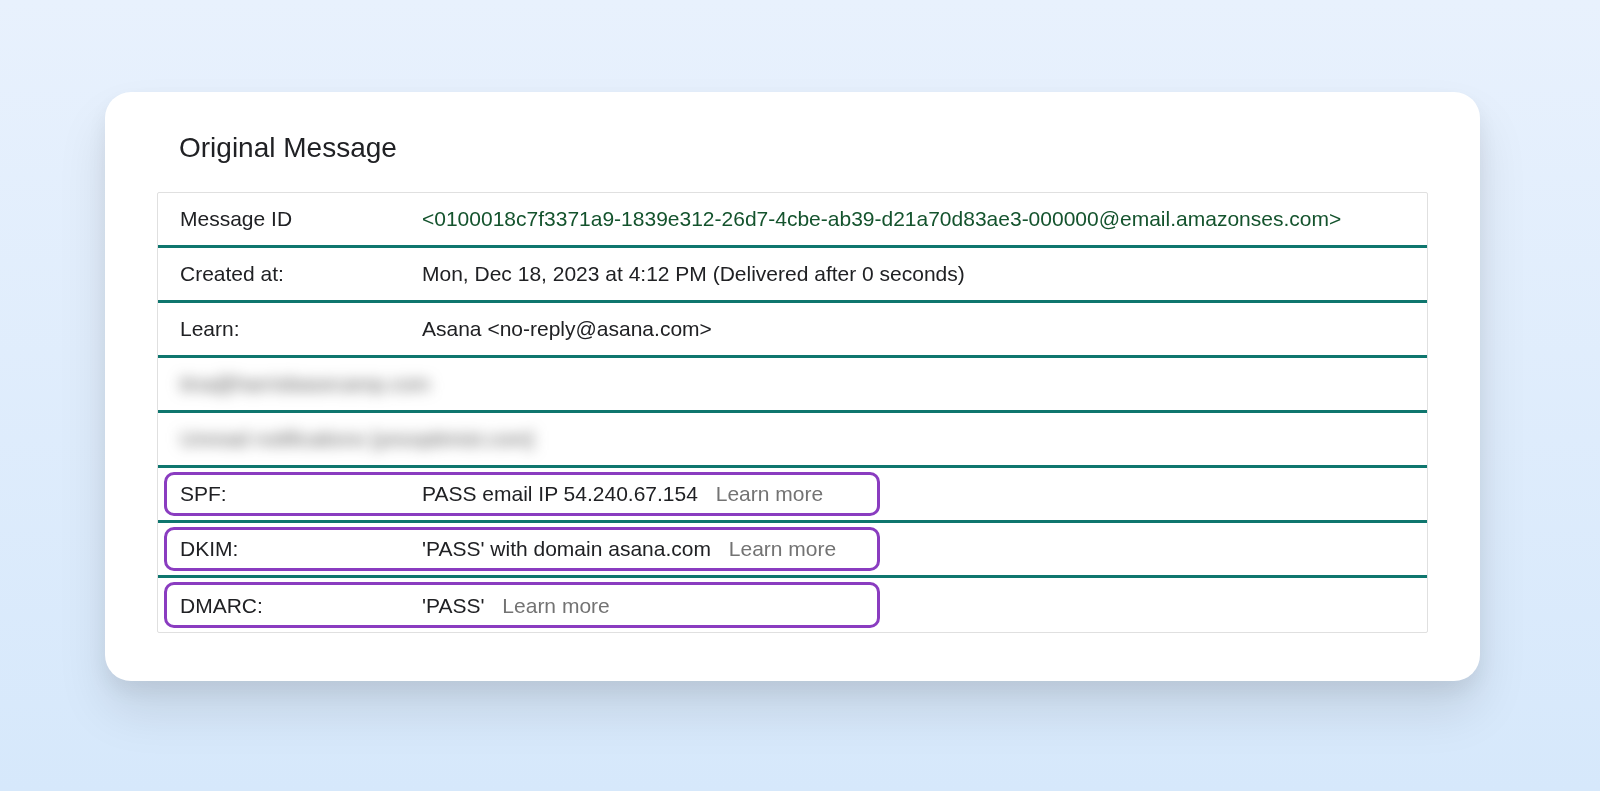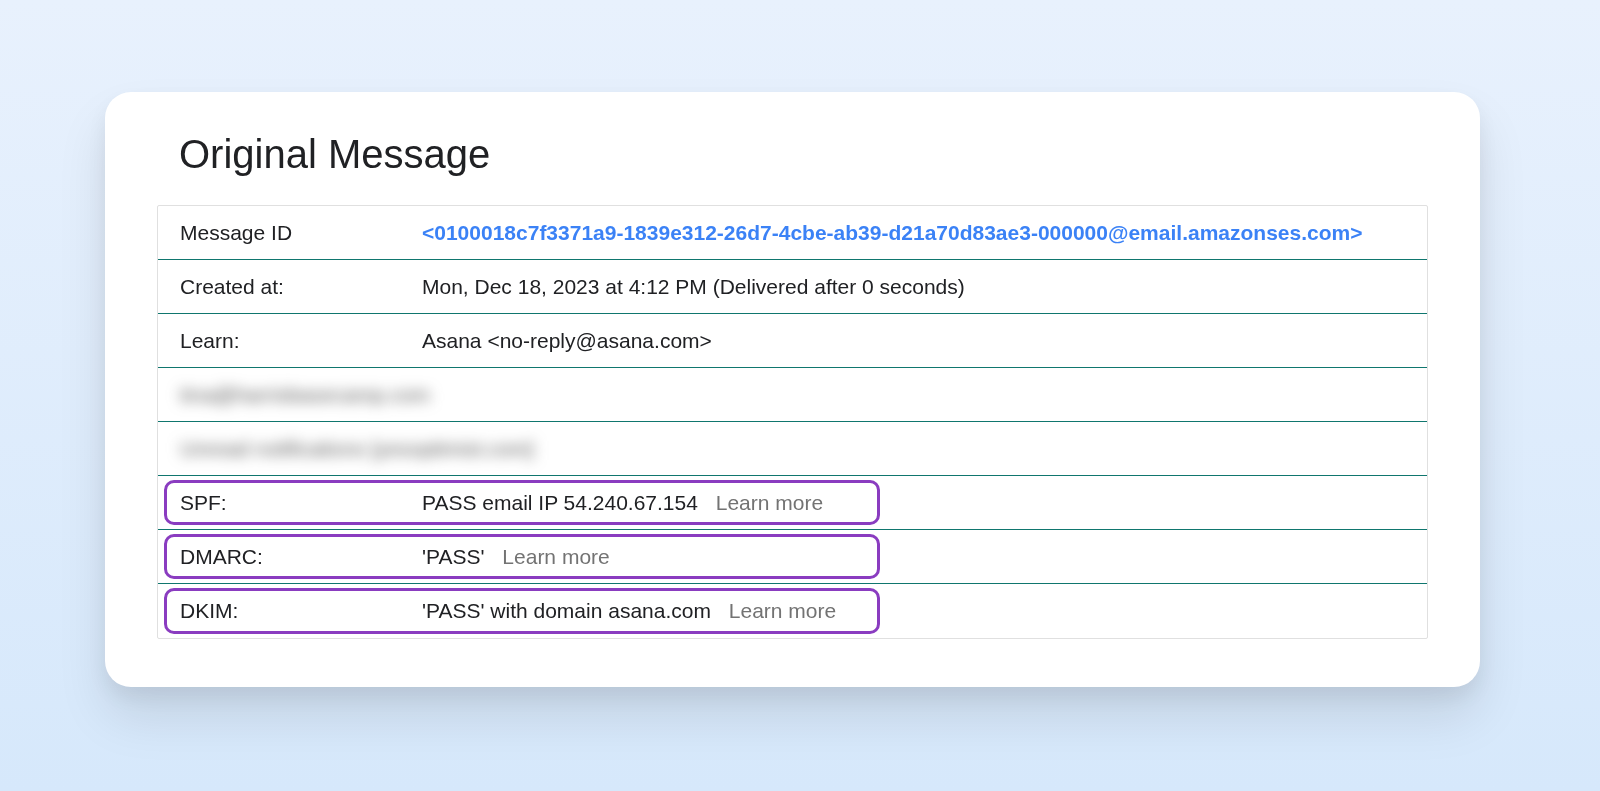--- a/index.html
+++ b/index.html
@@ -15,51 +15,51 @@
   .card {
     position:absolute;
     left:105px; top:92px;
     width:1375px;
     background:#ffffff;
     border-radius:26px;
     box-shadow: 0 30px 50px rgba(0,0,0,0.10), 0 10px 20px rgba(0,0,0,0.06);
     padding:40px 52px 48px 52px;
   }
   .title {
-    font-size:40px;
+    font-size:28px;
     font-weight:400;
     margin:0 0 28px 22px;
   }
   .tbl {
     width:100%;
     border:1px solid #e0e0e0;
     border-radius:2px;
   }
   .row {
     display:flex;
     align-items:center;
-    border-bottom:1px solid #0f766e;
+    border-bottom:3px solid #0f766e;
     min-height:54px;
     padding:14px 22px;
     font-size:21px;
   }
   .row:last-child { border-bottom:none; }
   .label {
     width:242px;
     flex:0 0 242px;
   }
   .value { flex:1; }
-  .msgid { color:#3b82f6;font-weight:bold; }
+  .msgid { color:#14532d; }
   .learn { color:#737373; margin-left:12px; cursor:pointer; }
   .blurwrap {
     filter: blur(7px);
     color:#555;
     display:inline-block;
   }
-  .highlight-wrap { position:relative; }
+  .highlight-wrap { position:relative;align-items:flex-end; }
   .highlight {
     position:absolute;
     left:6px; top:4px;
     height:calc(100% - 8px);
     border:3px solid #8a3cc0;
     border-radius:10px;
     pointer-events:none;
   }
 </style>
 </head>
@@ -100,31 +100,31 @@
     <div class="row highlight-wrap">
       <div class="label">SPF:</div>
       <div class="value">
         <span>PASS email IP 54.240.67.154</span>
         <span class="learn">Learn more</span>
       </div>
       <div class="highlight" style="width: 716px;"></div>
     </div>
 
     <div class="row highlight-wrap">
-      <div class="label">DMARC:</div>
+      <div class="label">DKIM:</div>
       <div class="value">
-        <span>'PASS'</span>
+        <span>'PASS' with domain asana.com</span>
         <span class="learn">Learn more</span>
       </div>
       <div class="highlight" style="width: 716px;"></div>
     </div>
 
     <div class="row highlight-wrap">
-      <div class="label">DKIM:</div>
+      <div class="label">DMARC:</div>
       <div class="value">
-        <span>'PASS' with domain asana.com</span>
+        <span>'PASS'</span>
         <span class="learn">Learn more</span>
       </div>
       <div class="highlight" style="width: 716px;"></div>
     </div>
 
   </div>
 </div>
 
 </body></html>

